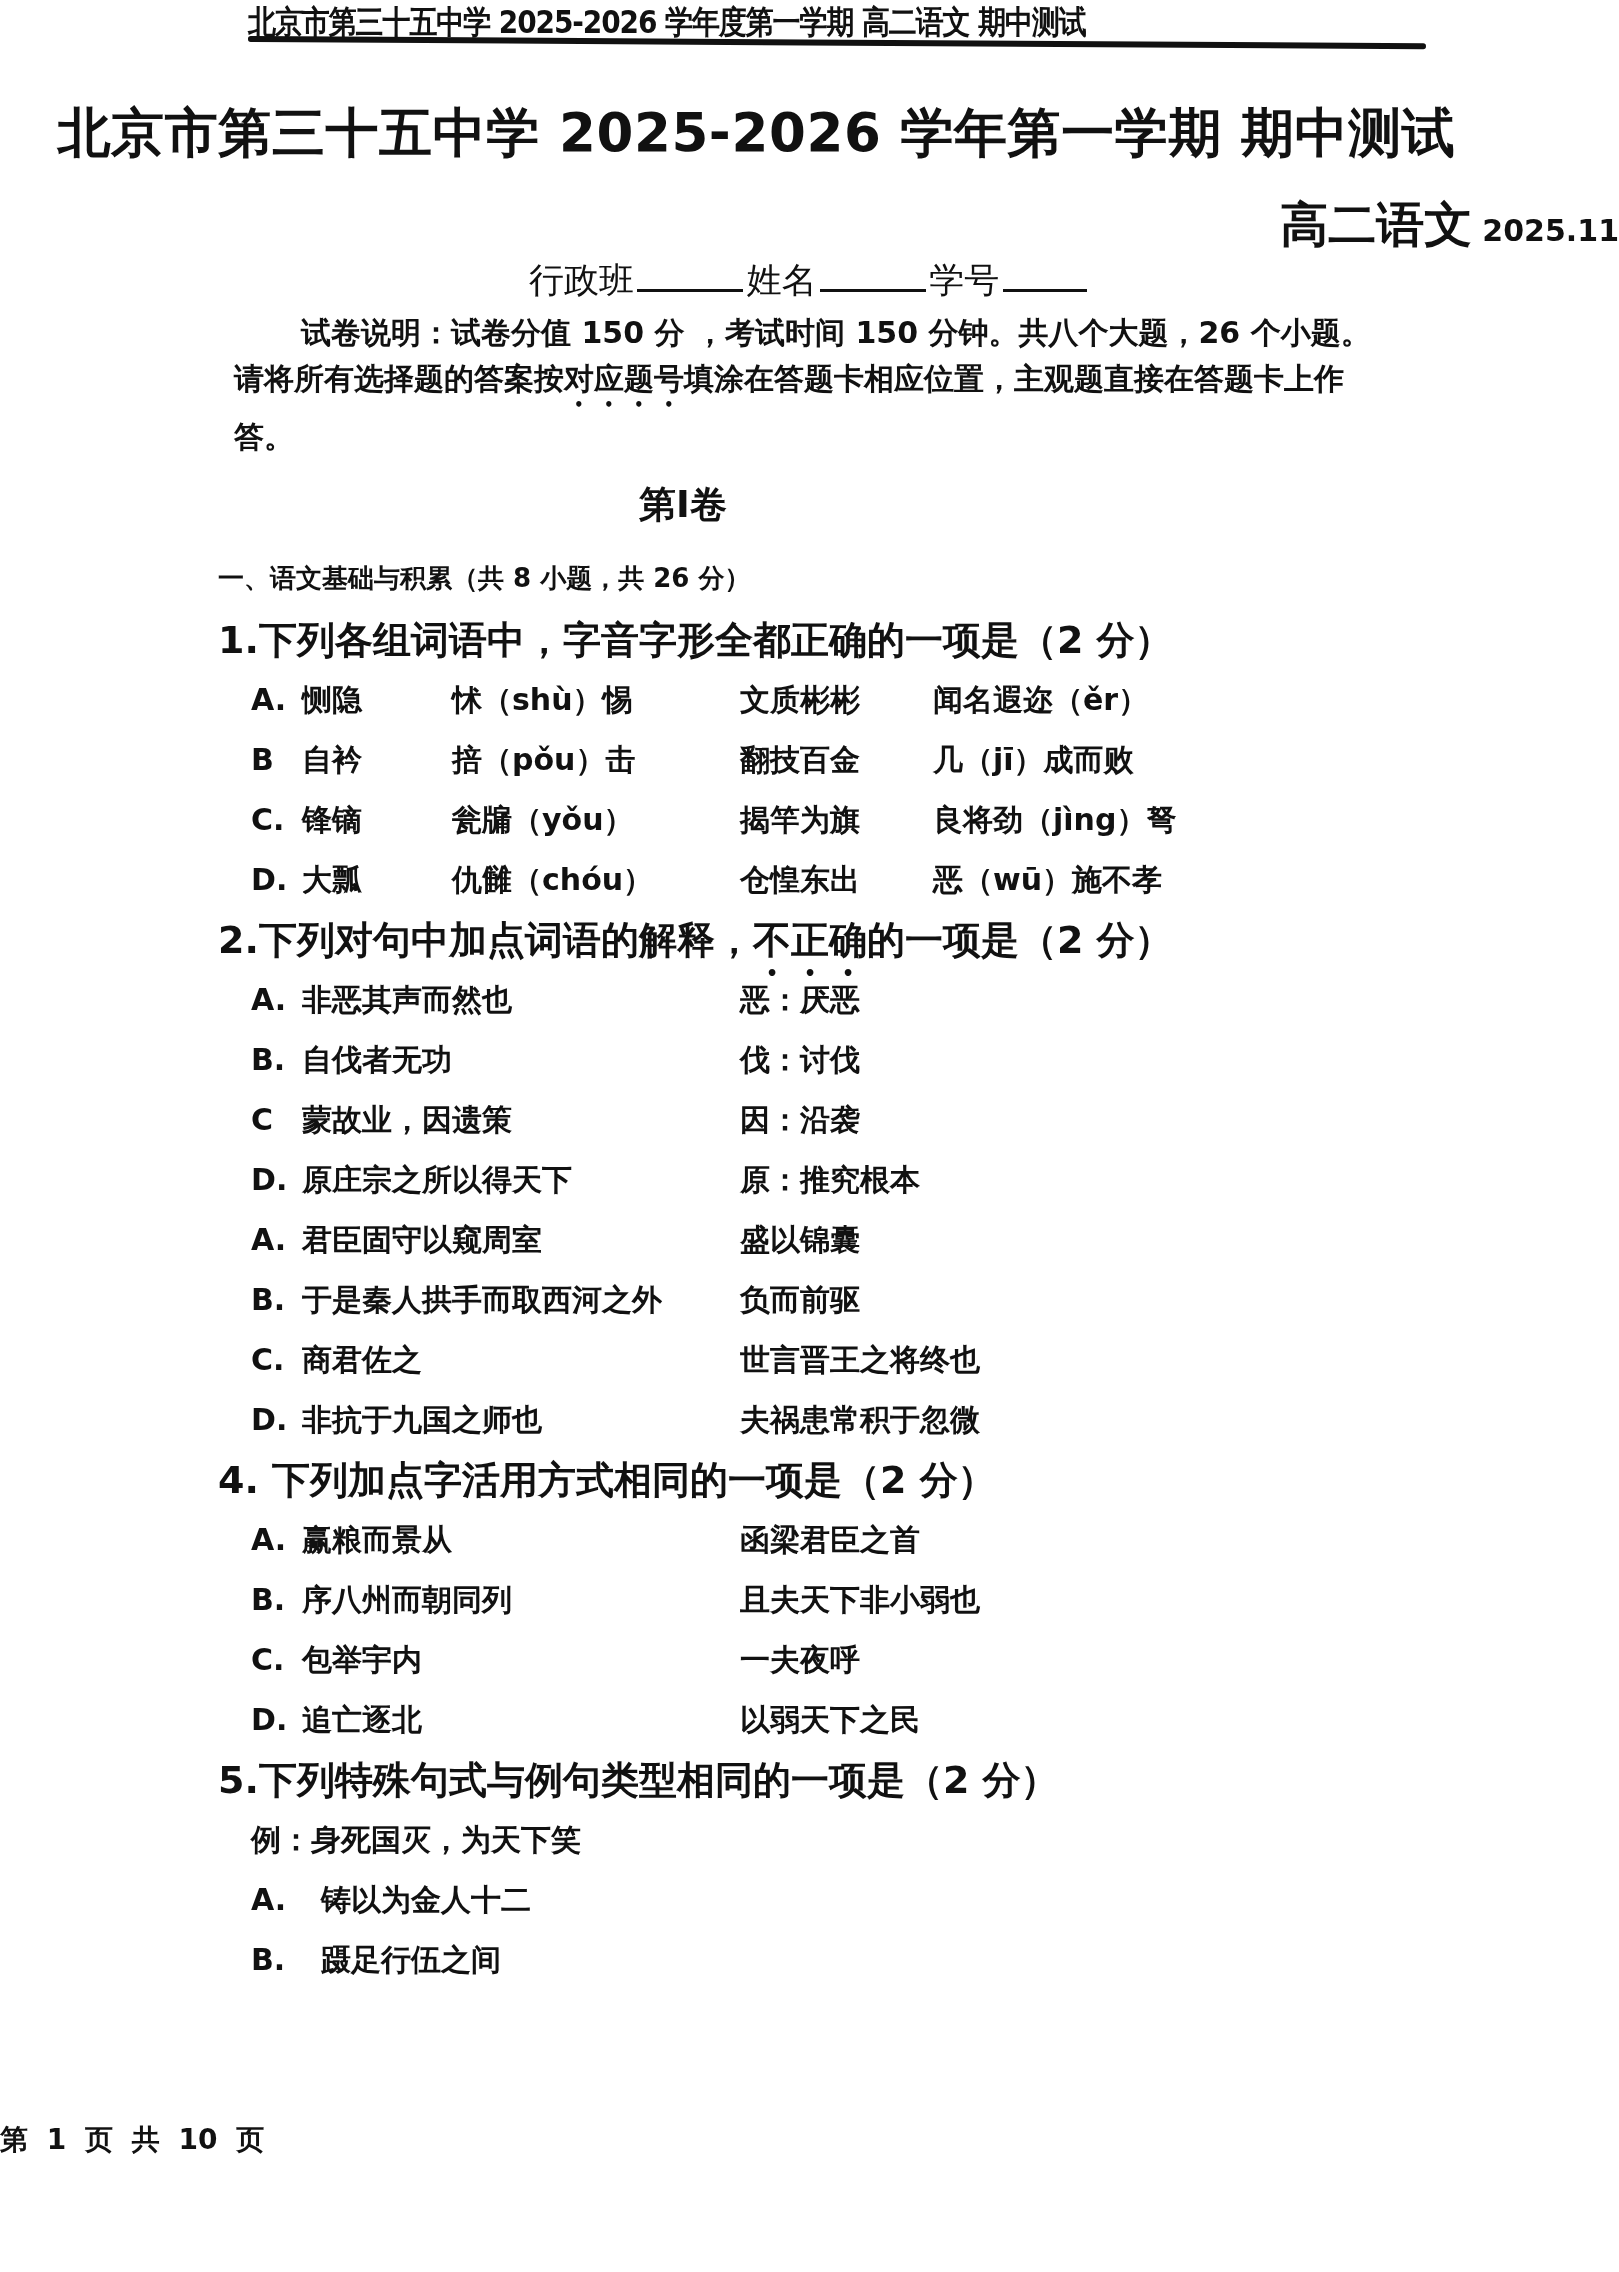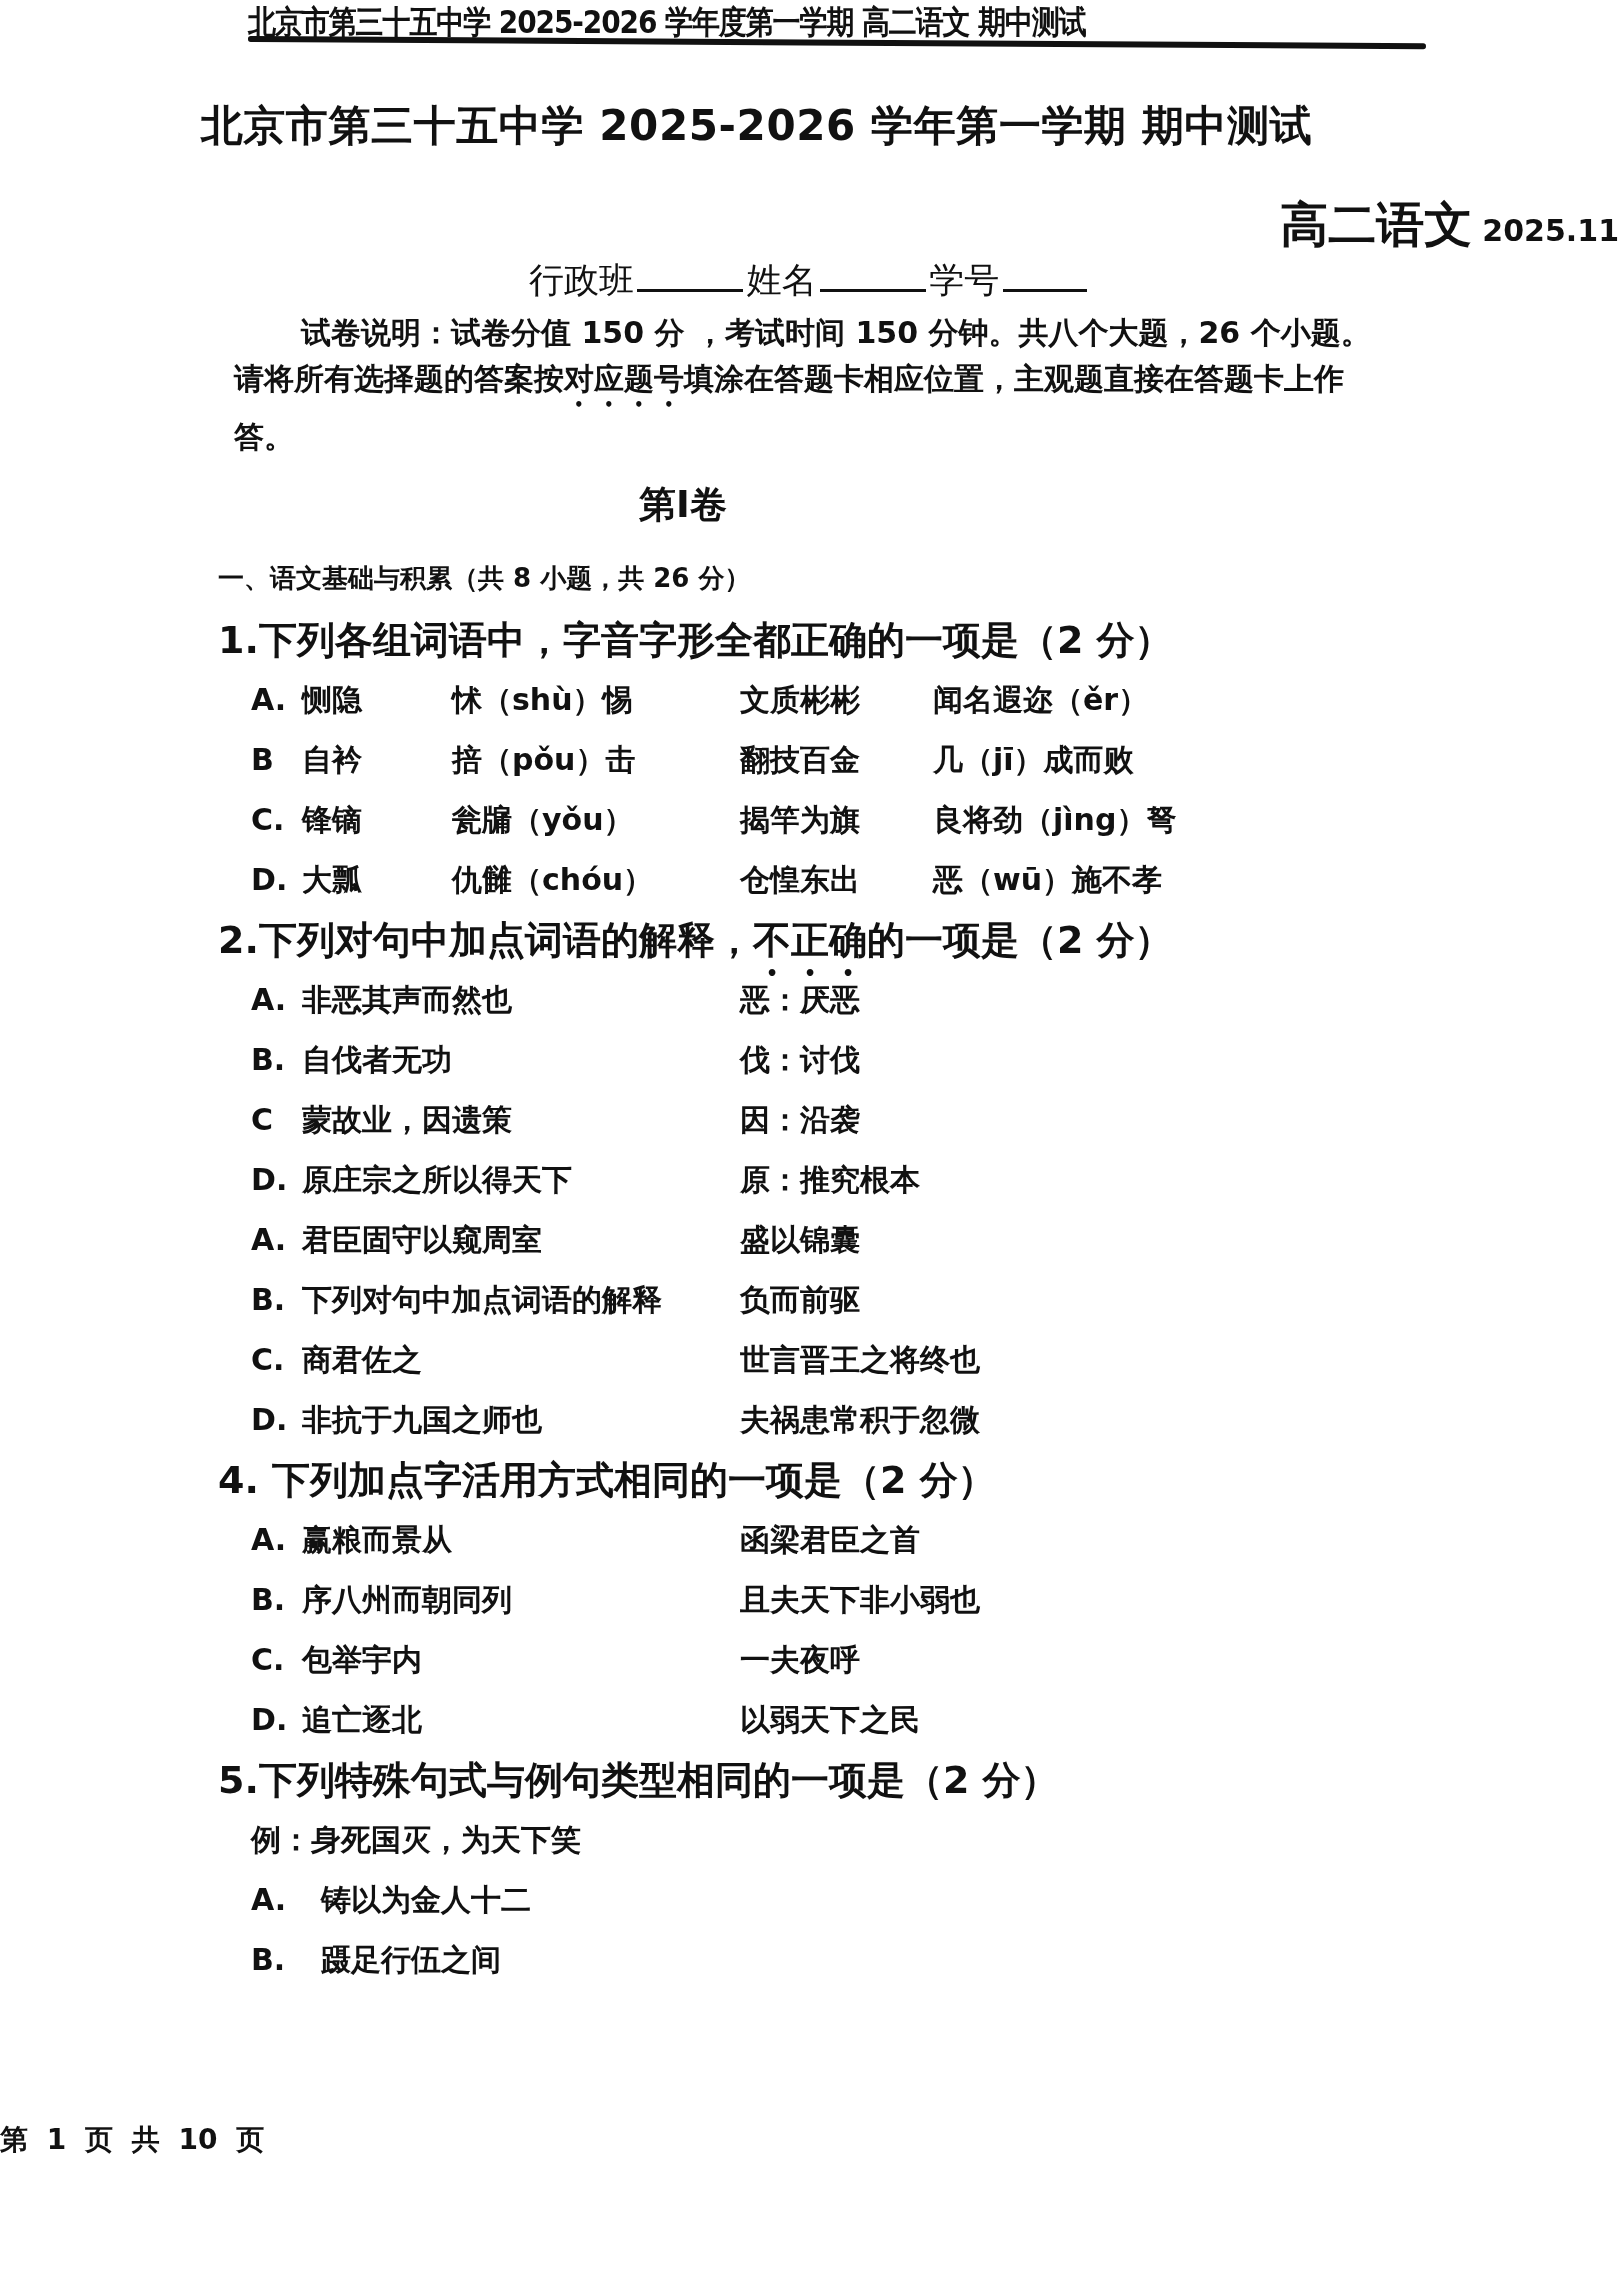--- a/index.html
+++ b/index.html
@@ -11,21 +11,21 @@
   .running-head {
     position:absolute; left:248px; top:0px; font-size:28px; line-height:39px;
     letter-spacing:-1.1px; transform:scaleY(1.15); transform-origin:left top;
   }
   .head-rule {
     position:absolute; left:248px; top:36px; width:1178px; height:5.6px;
     background:#111; border-radius:2.8px; transform:rotate(0.35deg); transform-origin:left;
   }
   .title {
     position:absolute; left:0; width:1513px; top:98px; text-align:center;
-    font-size:42px; letter-spacing:0.6px;
+    font-size:53px; letter-spacing:0.6px;
   }
   .subtitle { position:absolute; left:0; width:1619px; top:193px; text-align:right; font-size:48px; }
   .subtitle .date { font-size:30px; margin-left:10px; }
   .id-line { position:absolute; left:0; width:1619px; top:257px; text-align:center; font-size:35px; font-weight:normal; }
   .blank { display:inline-block; width:106px; border-bottom:3.9px solid #111; margin:0 3.3px; vertical-align:baseline; height:22px; }
   .blank.short { width:84px; }
   .instructions { position:absolute; left:234px; width:1195px; top:310px; font-size:30px; line-height:46px; }
   .instructions .l1 { padding-left:67px; }
   .dotted { text-emphasis:dot; -webkit-text-emphasis:dot; text-emphasis-position:under; -webkit-text-emphasis-position:under; }
   .volume { position:absolute; left:0; width:1366px; top:480px; text-align:center; font-size:37px; }
@@ -117,21 +117,21 @@
     <span class="col c2b">原：推究根本</span>
   </div>
 
   <div class="opt">
     <span class="col" style="left:33px">A.</span>
     <span class="col c1">君臣固守以窥周室</span>
     <span class="col c2b">盛以锦囊</span>
   </div>
   <div class="opt">
     <span class="col" style="left:33px">B.</span>
-    <span class="col c1">下列对句中加点词语的解释</span>
+    <span class="col c1">于是秦人拱手而取西河之外</span>
     <span class="col c2b">负而前驱</span>
   </div>
   <div class="opt">
     <span class="col" style="left:33px">C.</span>
     <span class="col c1">商君佐之</span>
     <span class="col c2b">世言晋王之将终也</span>
   </div>
   <div class="opt">
     <span class="col" style="left:33px">D.</span>
     <span class="col c1">非抗于九国之师也</span>

